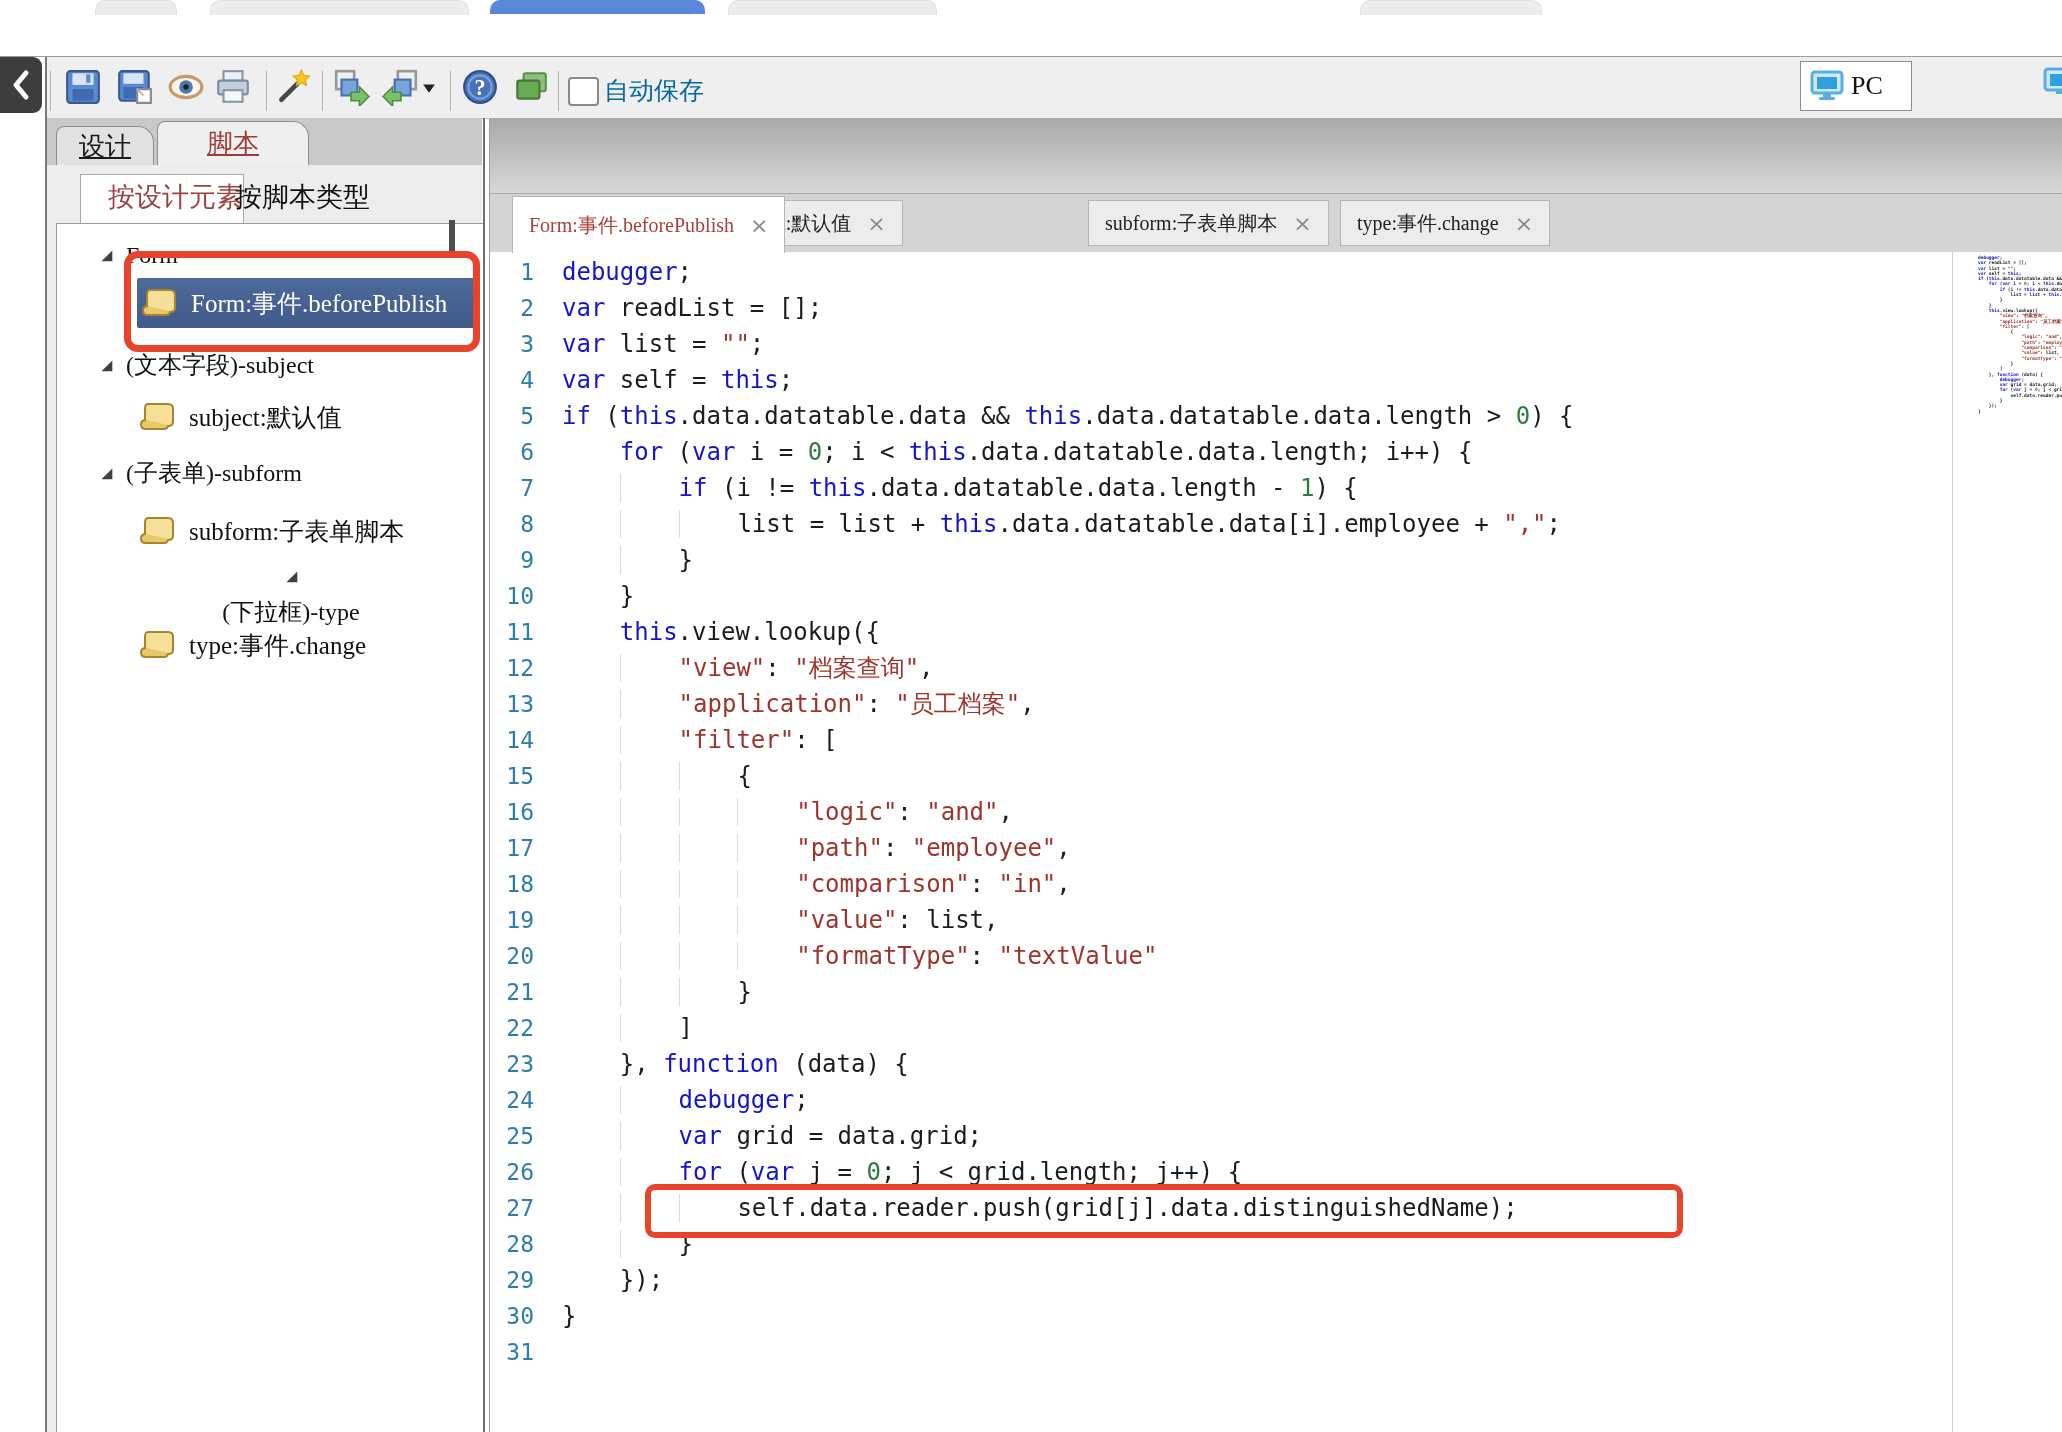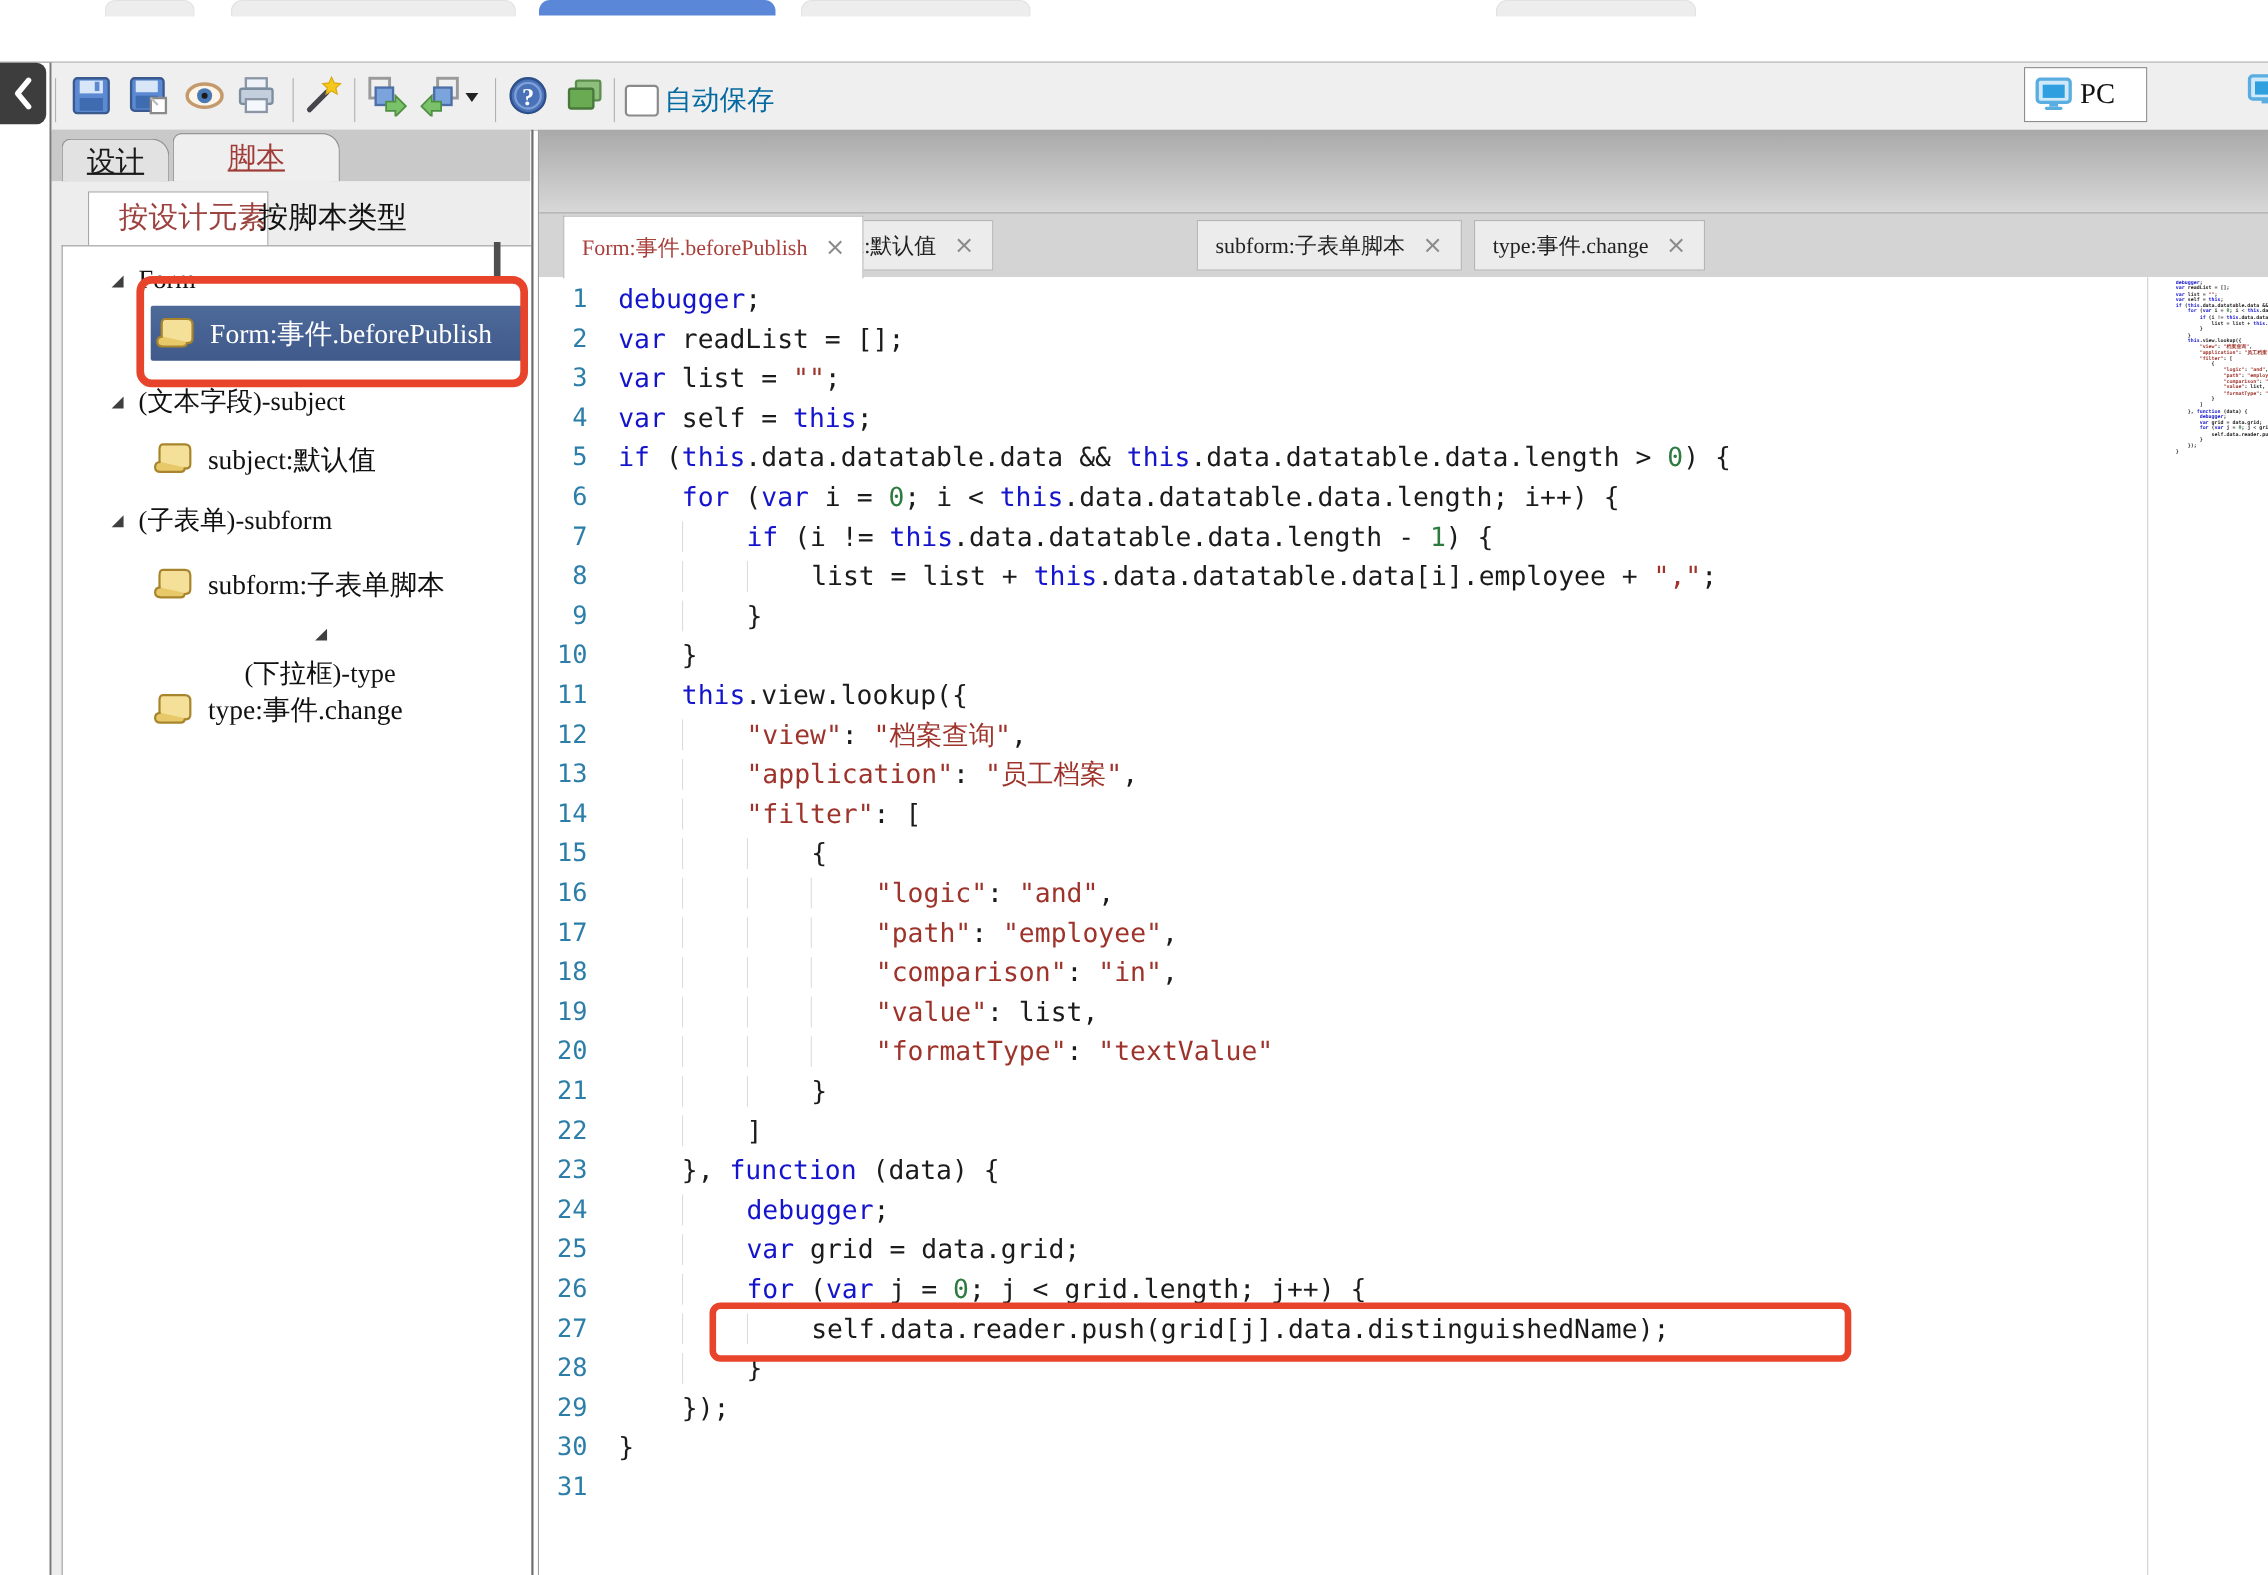--- a/index.html
+++ b/index.html
@@ -19,21 +19,21 @@
   #back-btn{left:0;top:57px;width:42px;height:56px;background:#3d3d3d;border-radius:0 9px 9px 0;
             display:flex;align-items:center;justify-content:center;cursor:pointer;}
 
   
   #toolbar{left:47px;top:57px;width:2015px;height:61px;background:#efefef;border-bottom:1px solid #c6c6c6;}
   .tsep{position:absolute;top:14px;width:1px;height:40px;background:#b0b0b0;}
   .ticon{position:absolute;top:11px;width:38px;height:38px;cursor:pointer;}
   #autosave-box{left:521px;top:20px;width:27px;height:25px;background:#fff;border:2px solid #8a8a8a;border-radius:4px;cursor:pointer;}
   #autosave-label{left:557px;top:17px;font-size:25px;color:#0369a1;}
   #pc-box{left:1753px;top:4px;width:112px;height:50px;background:#fff;border:1px solid #8d8d8d;
-          display:flex;align-items:center;gap:6px;padding-left:8px;box-sizing:border-box;cursor:pointer;margin-left:40px;}
+          display:flex;align-items:center;gap:6px;padding-left:8px;box-sizing:border-box;cursor:pointer;}
   #pc-label{font-size:26px;color:#111;}
   #pc-partial{left:1995px;top:8px;width:67px;height:44px;overflow:hidden;}
 
   
   #left-band{left:47px;top:118px;width:435px;height:47px;background:#c9c9c9;}
   #left-panel{left:47px;top:165px;width:435px;height:1267px;background:#ededed;}
   .ptab{position:absolute;box-sizing:border-box;border:1px solid #8f8f8f;border-bottom:none;
         border-radius:8px 16px 0 0;text-align:center;font-size:26px;cursor:pointer;text-decoration:underline;}
   #tab-design{left:56px;top:126px;width:98px;height:39px;background:#e2e2e2;color:#1a1a1a;line-height:39px;}
   #tab-script{left:157px;top:121px;width:152px;height:44px;background:#efefef;color:#a03c38;line-height:44px;z-index:3;}

